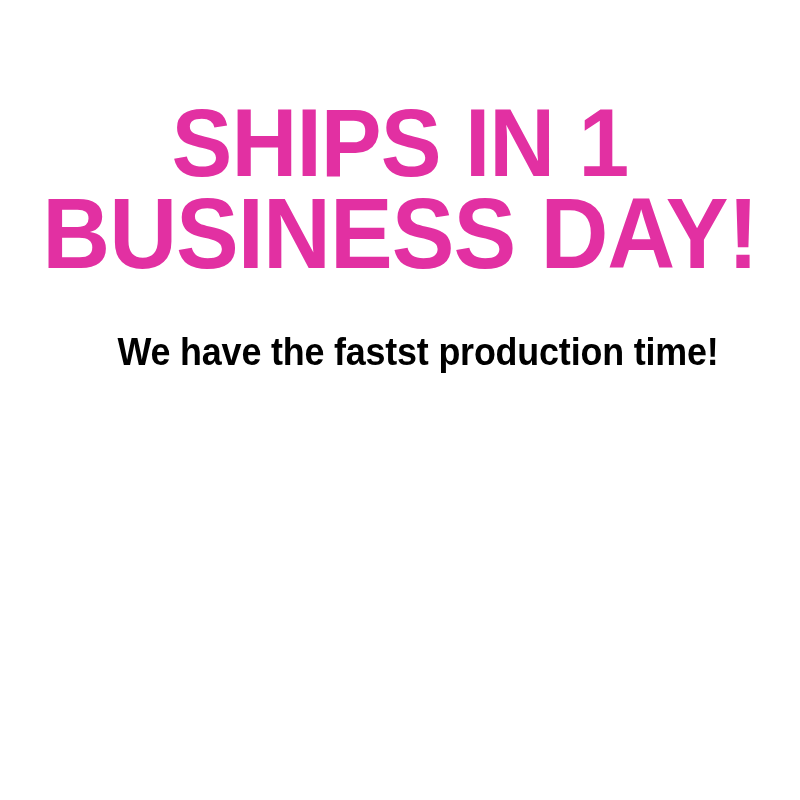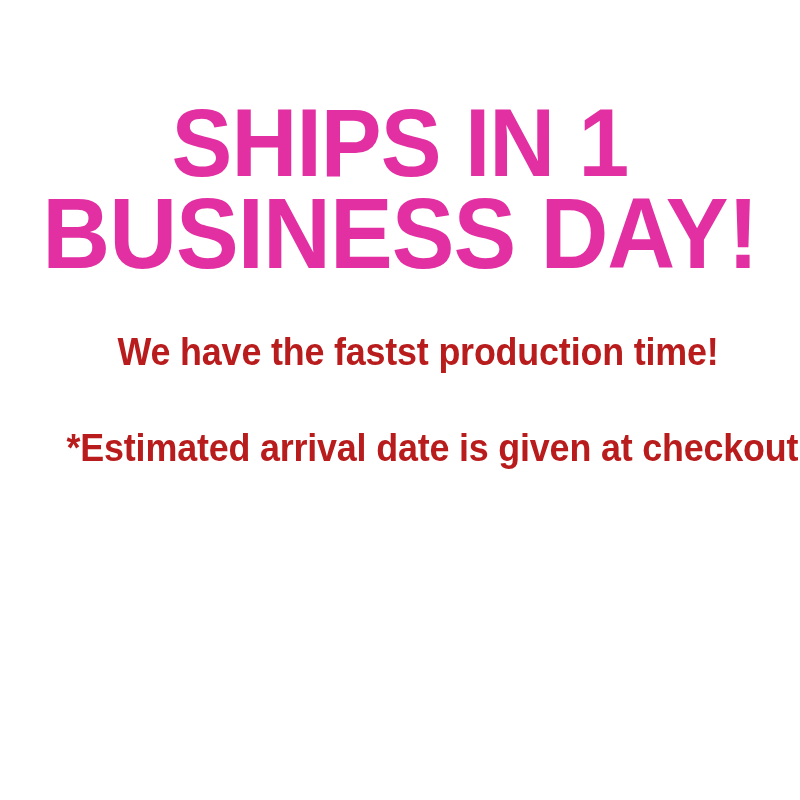--- a/index.html
+++ b/index.html
@@ -114,27 +114,24 @@
 </head>
 <body style="background: rgb(255, 255, 255);">
 
 <div id="graphic" style="background: rgb(255, 255, 255);">
 
   <div class="headline" style="color: rgb(226, 48, 162);">
     <span class="hl-line hl-line-1">SHIPS IN 1</span>
     <span class="hl-line hl-line-2">BUSINESS DAY!</span>
   </div>
 
-  <div class="body-copy" style="color: #b91c1c; margin-left: 36px;">
+  <div class="body-copy" style="color: #000000; margin-left: 36px;">
 
     <p class="para para-1">
       <span class="ln">We have the fastst production time!</span>
     </p>
 
 
 
-    <p class="para para-4">
-      <span class="ln">*Estimated arrival date is given at checkout</span>
-    </p>
 
   </div>
 
 </div>
 
 </body></html>

